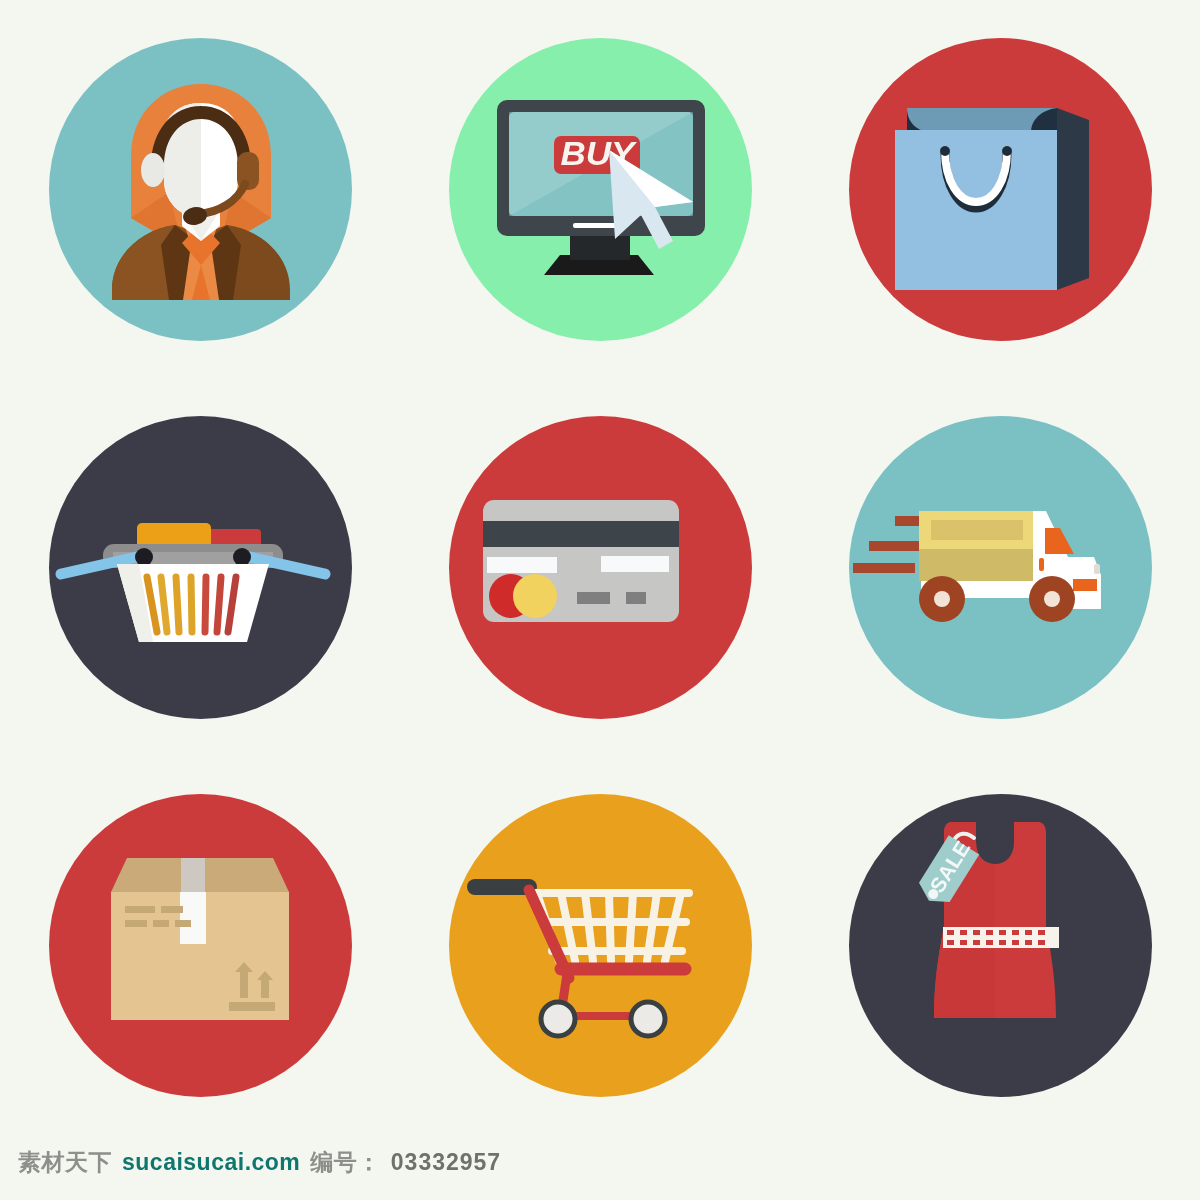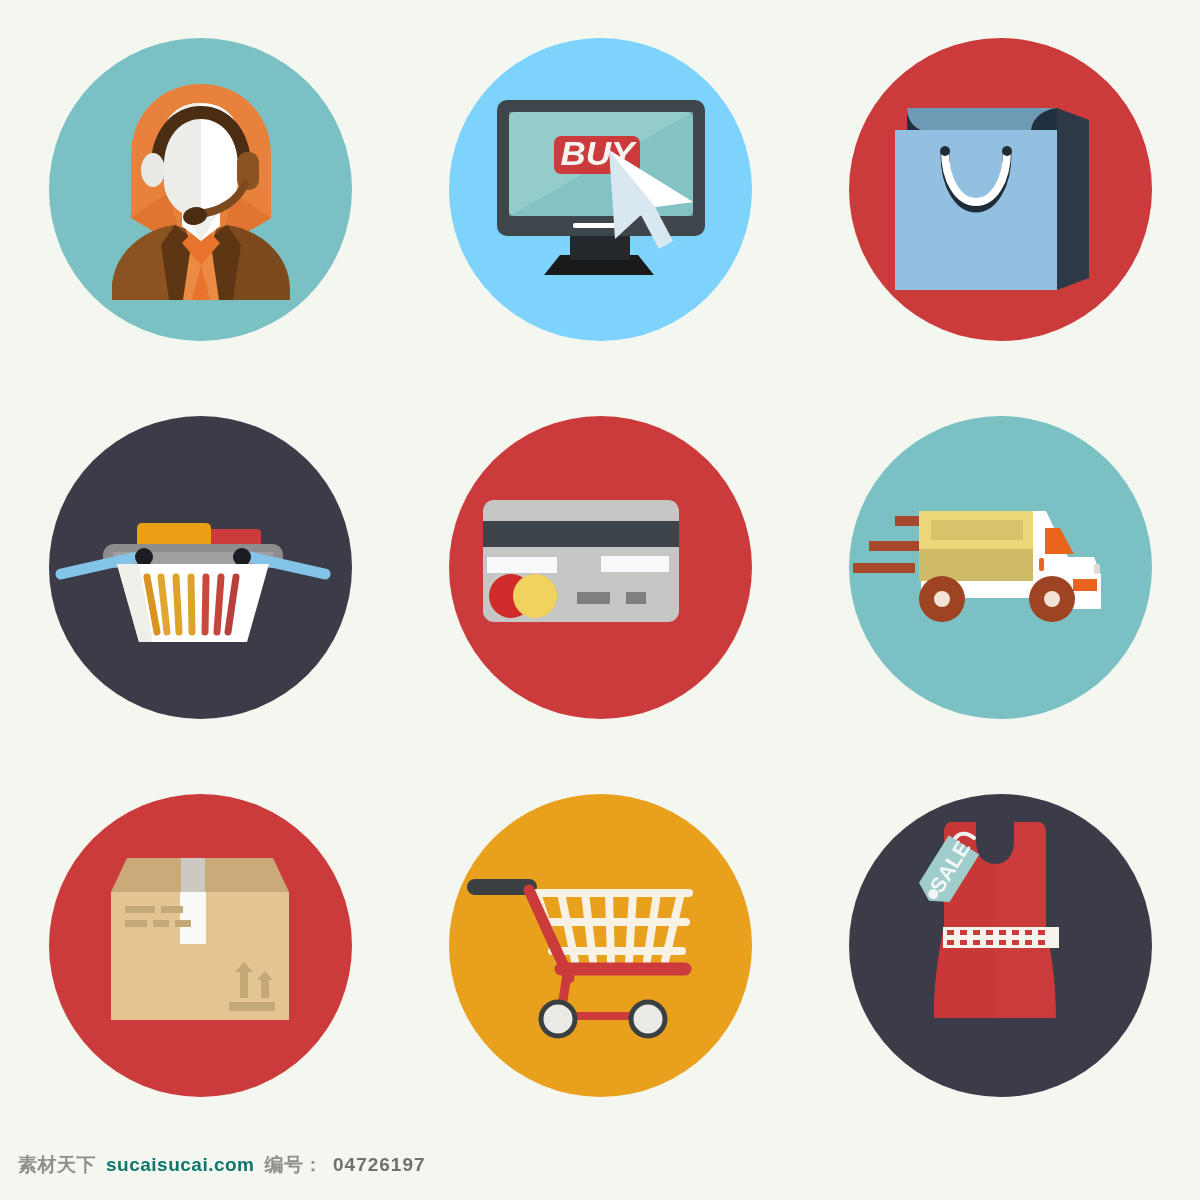--- a/index.html
+++ b/index.html
@@ -41,21 +41,21 @@
   #footer-watermark {
     position: absolute;
     left: 18px;
     bottom: 22px;
     display: flex;
     align-items: baseline;
     gap: 10px;
     white-space: nowrap;
   }
   #footer-watermark .wm {
-    font-size: 19px;
+    font-size: 23px;
     font-weight: bold;
     color: #8d8f8a;
     letter-spacing: .5px;
   }
   #footer-watermark .wm-domain { color: #0f766e; }
   #footer-watermark .wm-num { color: #6f716c; letter-spacing: 1px; }
 </style>
 </head>
 <body style="background: rgb(244, 247, 240);">
 
@@ -92,21 +92,21 @@
           <rect x="188" y="114" width="22" height="38" rx="10" fill="#8a5321"></rect>
 
           <path d="M196 146c-8 18-26 28-46 30" stroke="#7c4a1d" stroke-width="8" fill="none" stroke-linecap="round"></path>
           <ellipse cx="146" cy="178" rx="12" ry="9" fill="#4b2d14" transform="rotate(-10 146 178)"></ellipse>
         </svg>
       </div>
     </div>
   </div>
 
   <div class="tile">
-    <div class="disc" style="background:#7dd3fc">
+    <div class="disc" style="background:#86efac">
       <div class="art">
         <svg viewBox="0 0 303 303" xmlns="http://www.w3.org/2000/svg">
 
           <path d="M95 237h110l-16-20h-78z" fill="#1a1a1a"></path>
           <rect x="121" y="192" width="60" height="30" fill="#25282b"></rect>
 
           <rect x="48" y="62" width="208" height="136" rx="10" fill="#3f464b"></rect>
 
           <rect x="60" y="74" width="184" height="104" rx="5" fill="#8cc8c9"></rect>
           <path d="M244 74L60 178h184z" fill="#7ebfc0" opacity=".6"></path>
@@ -332,14 +332,14 @@
       </div>
     </div>
   </div>
 
 </div>
 
 <div id="footer-watermark">
   <span class="wm">素材天下</span>
   <span class="wm wm-domain">sucaisucai.com</span>
   <span class="wm">编号：</span>
-  <span class="wm wm-num">04726197</span>
+  <span class="wm wm-num">03332957</span>
 </div>
 
 </body></html>

